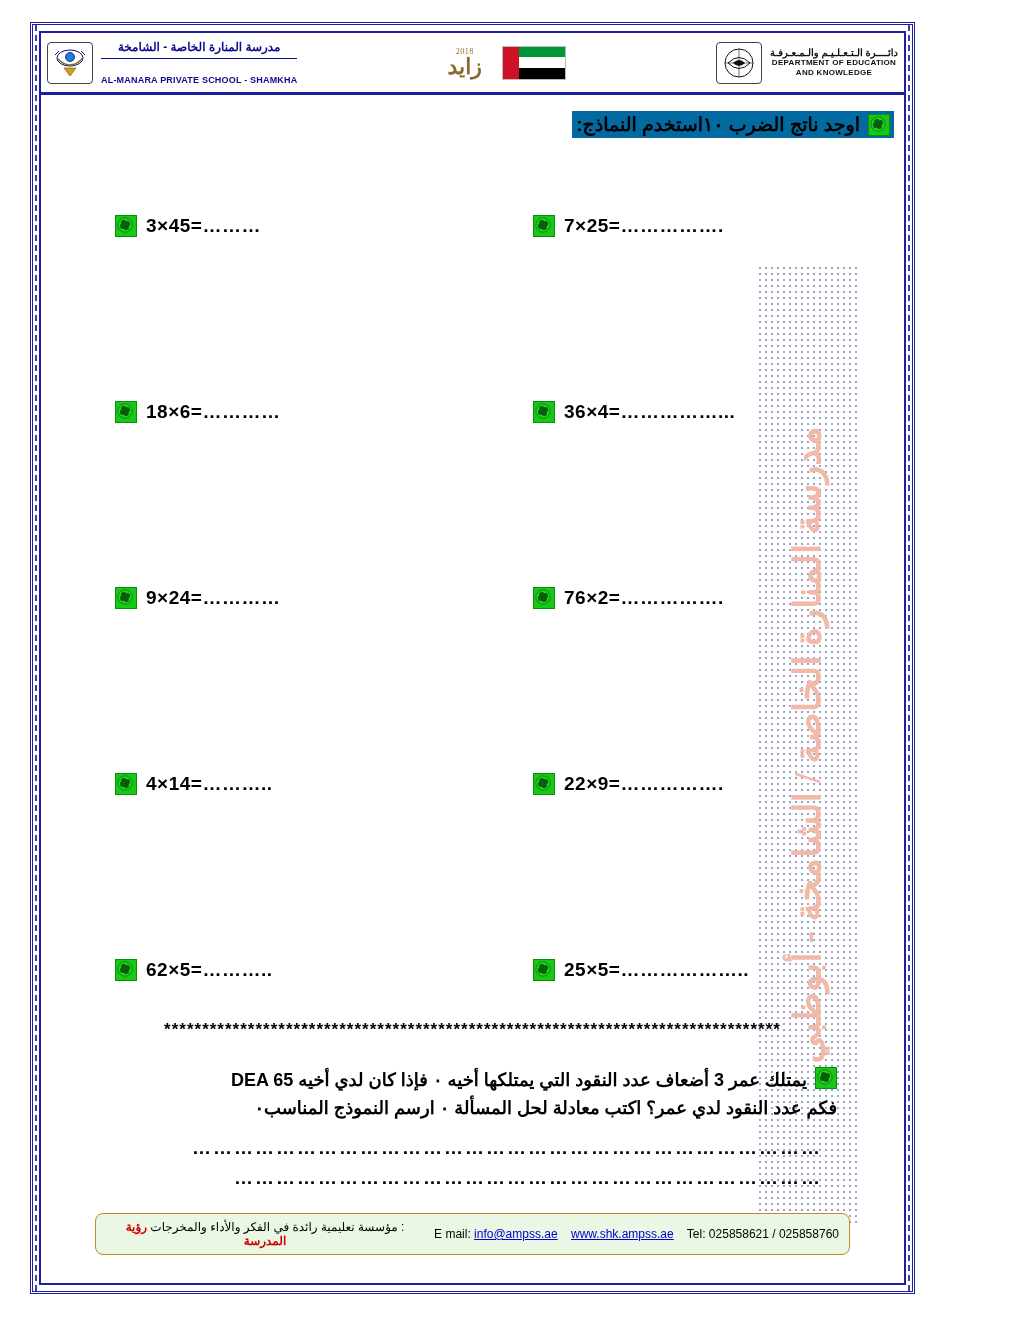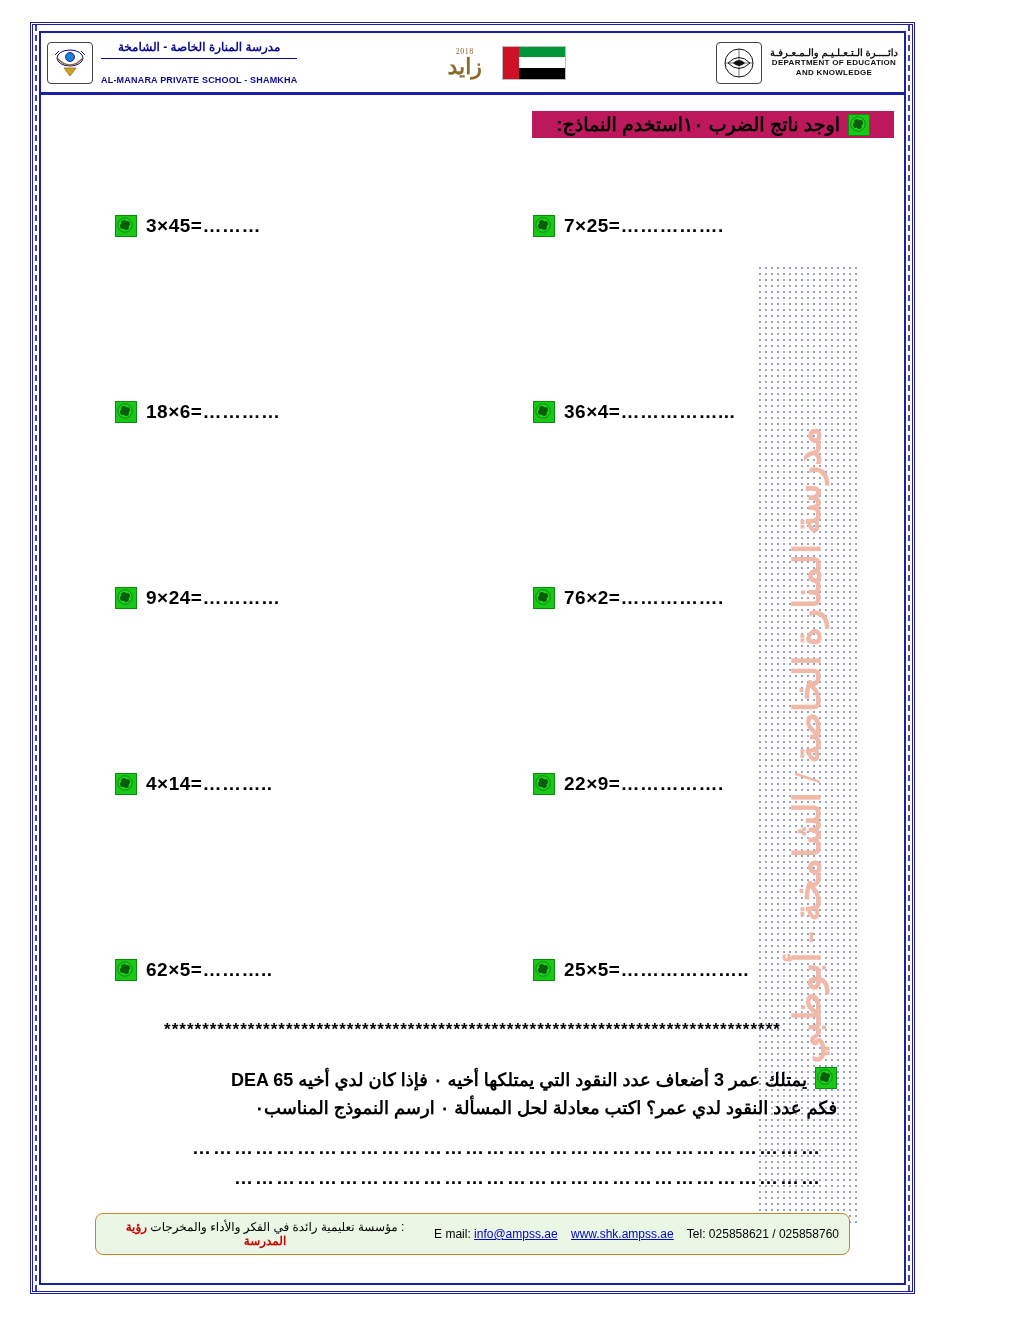--- a/index.html
+++ b/index.html
@@ -146,25 +146,25 @@
     position: absolute;
     top: 86px;
     right: 18px;
     left: 18px;
     direction: rtl;
     display: flex;
     justify-content: flex-start;
     align-items: center;
   }
   .title-chip {
-    background: #be185d;
+    background: #0369a1;
     color: #000;
     font-weight: bold;
     font-size: 19px;
-    padding: 2px 24px;
+    padding: 2px 4px;
     display: inline-flex;
     align-items: center;
     gap: 8px;
     direction: rtl;
   }
 
   
   .bullet {
     width: 20px; height: 20px;
     background: #18c718;

